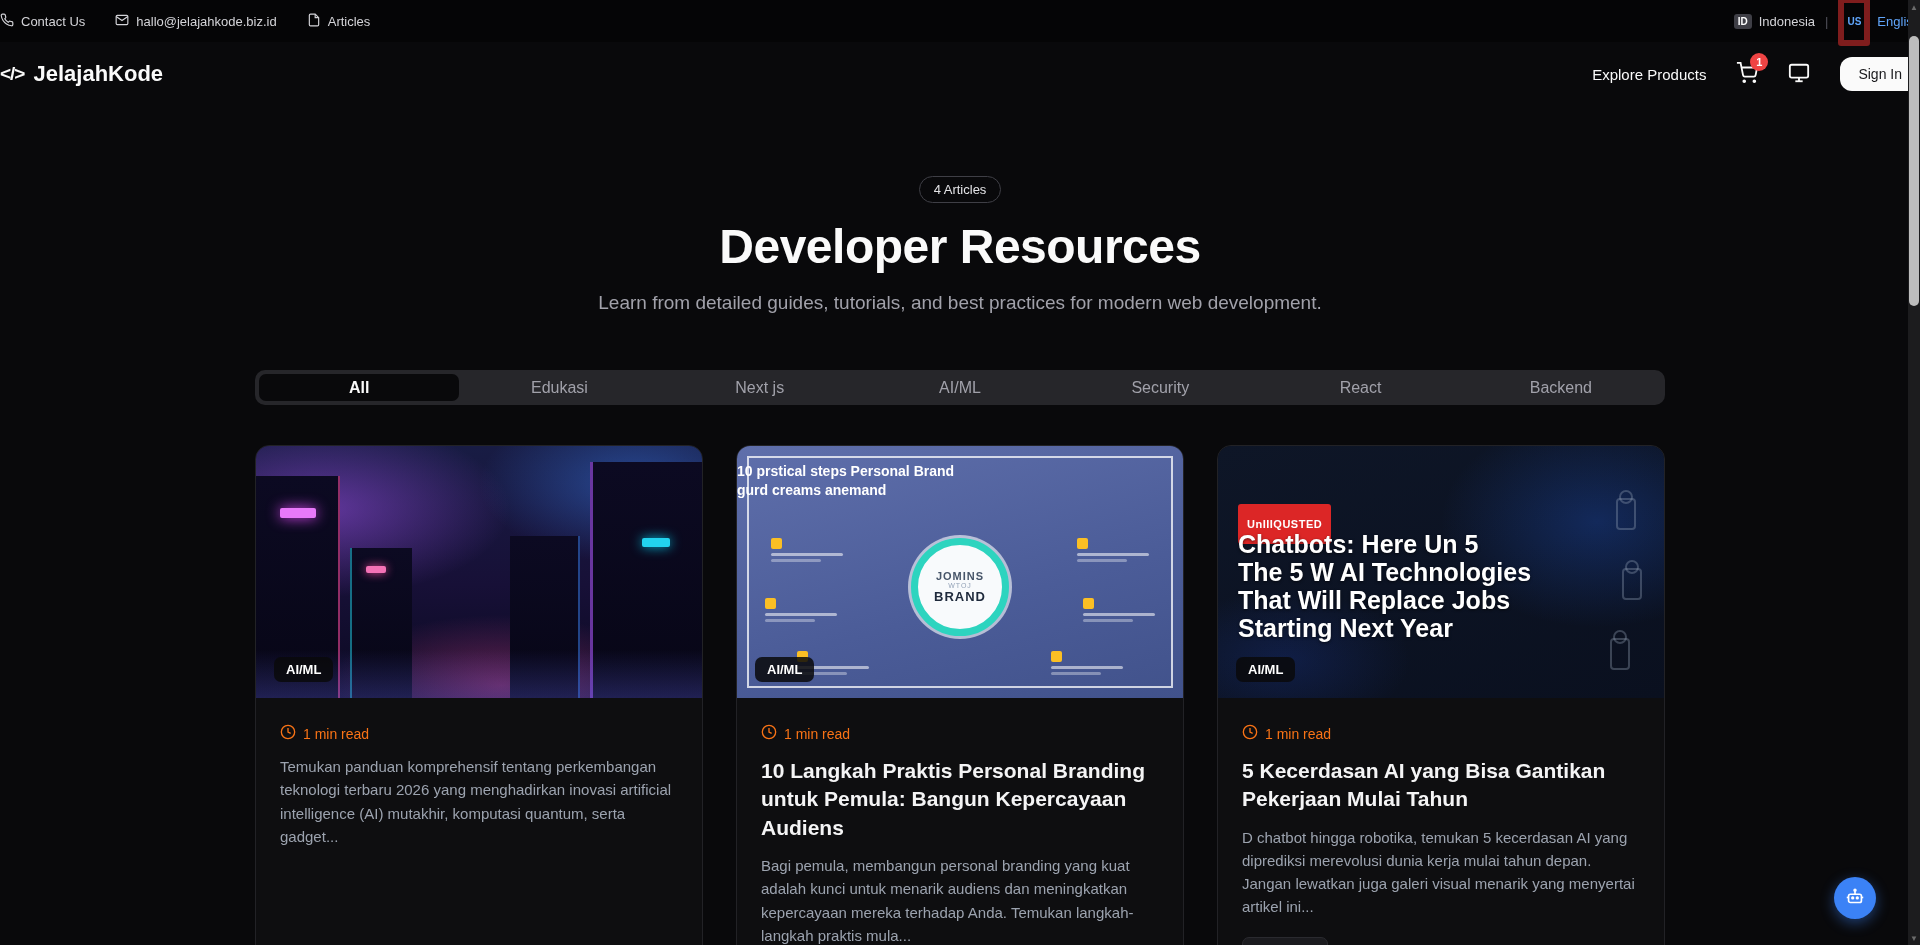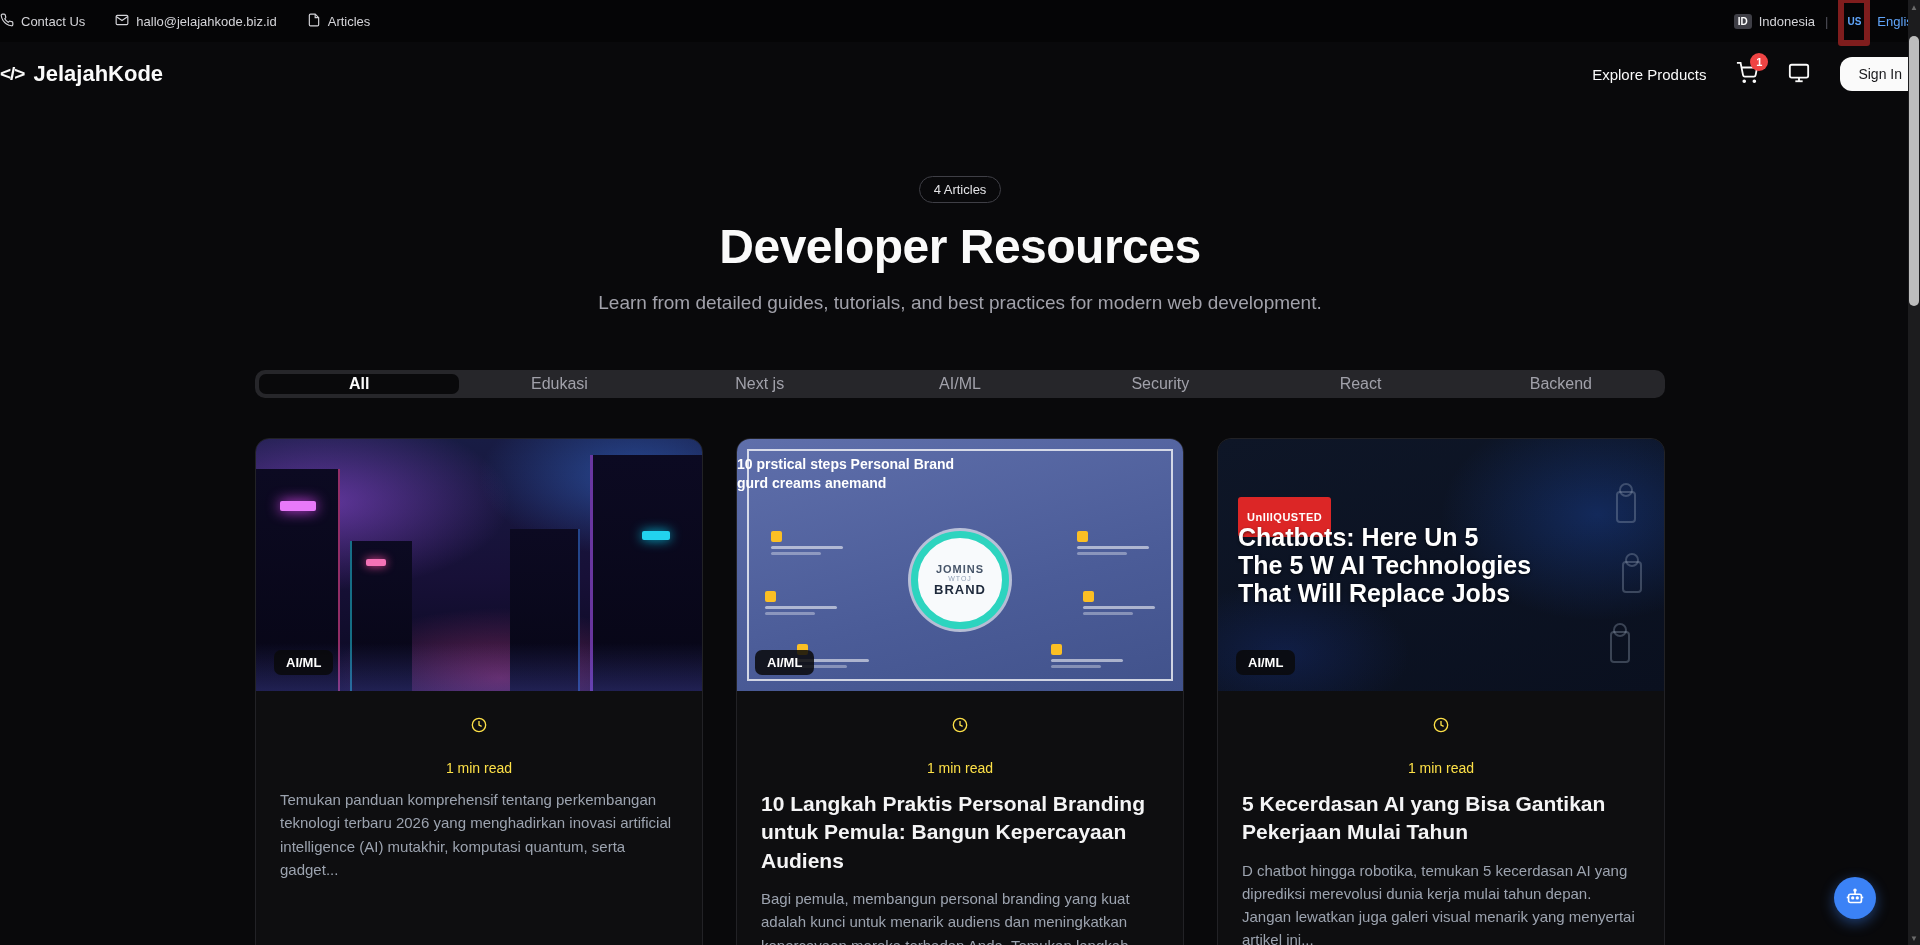--- a/index.html
+++ b/index.html
@@ -33,32 +33,32 @@
   .signin-btn { background:#fafafa; color:#18181b; font-size:14px; font-weight:500; border:none; border-radius:12px;
                 padding:9px 18px; cursor:pointer; font-family:inherit; }
 
   
   .hero { text-align:center; padding-top:70px; }
   .hero-badge { display:inline-block; border:1px solid #3f3f46; border-radius:999px; color:#e4e4e7; font-size:13px; padding:5px 14px; }
   .hero-title { color:#fafafa; font-size:48px; font-weight:bold; margin-top:16px; letter-spacing:-0.5px; }
   .hero-sub { color:#a1a1aa; font-size:19px; margin-top:18px; }
 
   
-  .tabs { margin-top:56px; background:#26262a; border-radius:10px; padding:4px; display:grid; grid-template-columns:repeat(7,1fr); height:28px; }
+  .tabs { margin-top:56px; background:#26262a; border-radius:10px; padding:4px; display:grid; grid-template-columns:repeat(7,1fr); height:35px; }
   .tab { display:flex; align-items:center; justify-content:center; color:#a1a1aa; font-size:16px; border-radius:7px; cursor:pointer; }
   .tab.active { background:#09090b; color:#fafafa; font-weight:bold; }
 
   
   .cards { margin-top:40px; display:grid; grid-template-columns:repeat(3,1fr); gap:33px; }
   .card { background:#0e0e10; border:1px solid #222226; border-radius:14px; overflow:hidden; cursor:pointer; }
   .card-img { position:relative; height:252px; overflow:hidden; }
   .cat-badge { position:absolute; left:18px; bottom:16px; background:rgba(9,9,11,.85); color:#fff; font-size:13px; font-weight:bold;
                padding:5px 12px; border-radius:7px; z-index:5; }
   .card-body { padding:26px 24px; }
-  .meta { display:flex; align-items:center; gap:24px; color:#fde047; font-size:14px;flex-direction:column; }
+  .meta { display:flex; align-items:center; gap:7px; color:#f97316; font-size:14px; }
   .meta svg { width:16px; height:16px; }
   .card-title { color:#f4f4f5; font-size:21px; font-weight:bold; line-height:1.35; margin-top:14px; }
   .card-excerpt { color:#9ca3af; font-size:15px; line-height:1.55; margin-top:12px; }
   .tag { display:inline-block; margin-top:18px; background:#1b1b1f; border:1px solid #2a2a2f; color:#e4e4e7; font-size:13px;
          padding:5px 11px; border-radius:7px; }
 
   
   .img-1 { background:
       radial-gradient(60% 50% at 15% 25%, rgba(168,85,247,.5), transparent 70%),
       radial-gradient(50% 45% at 85% 15%, rgba(59,130,246,.45), transparent 70%),
@@ -305,20 +305,21 @@
     <article class="card">
       <div class="card-img img-3">
         <div class="fig f1"></div>
         <div class="fig f2"></div>
         <div class="fig f3"></div>
         <span class="img3-badge">UnIIIQUSTED</span>
         <div class="img3-text">
           <div>Chatbots: Here Un 5</div>
           <div>The 5 W AI Technologies</div>
           <div>That Will Replace Jobs</div>
+          <div>Starting Next Year</div>
         </div>
         <span class="cat-badge">AI/ML</span>
       </div>
       <div class="card-body">
         <div class="meta">
           <span>
             <svg viewBox="0 0 24 24" fill="none" stroke="currentColor" stroke-width="2">
                 <circle cx="12" cy="12" r="10"></circle>
                 <polyline points="12 6 12 12 16 14"></polyline>
               </svg>

